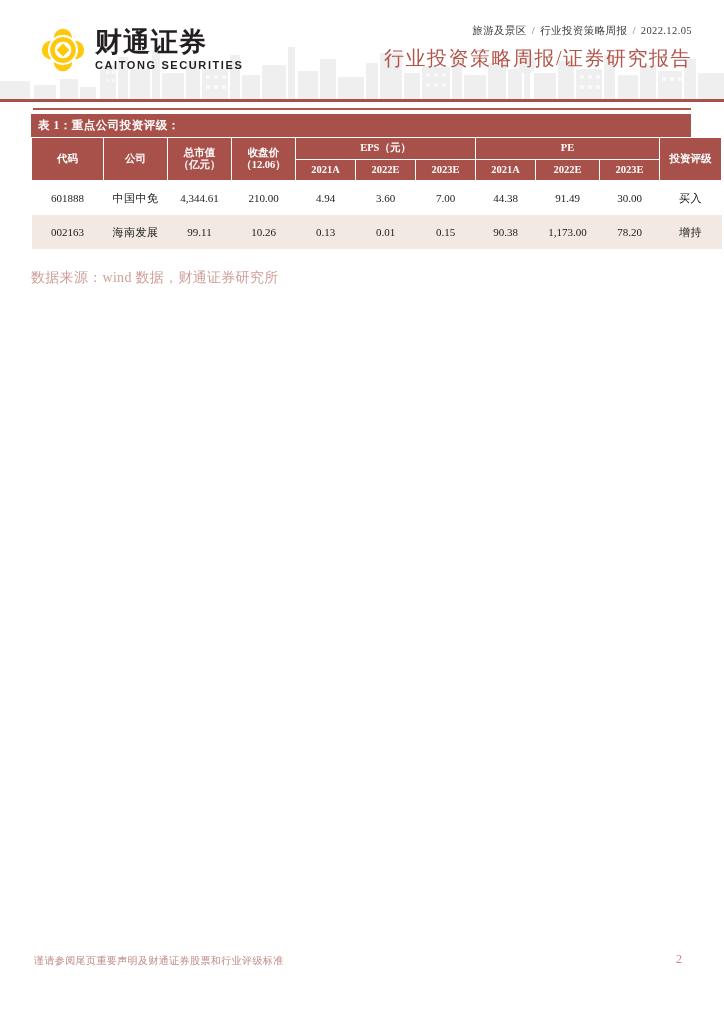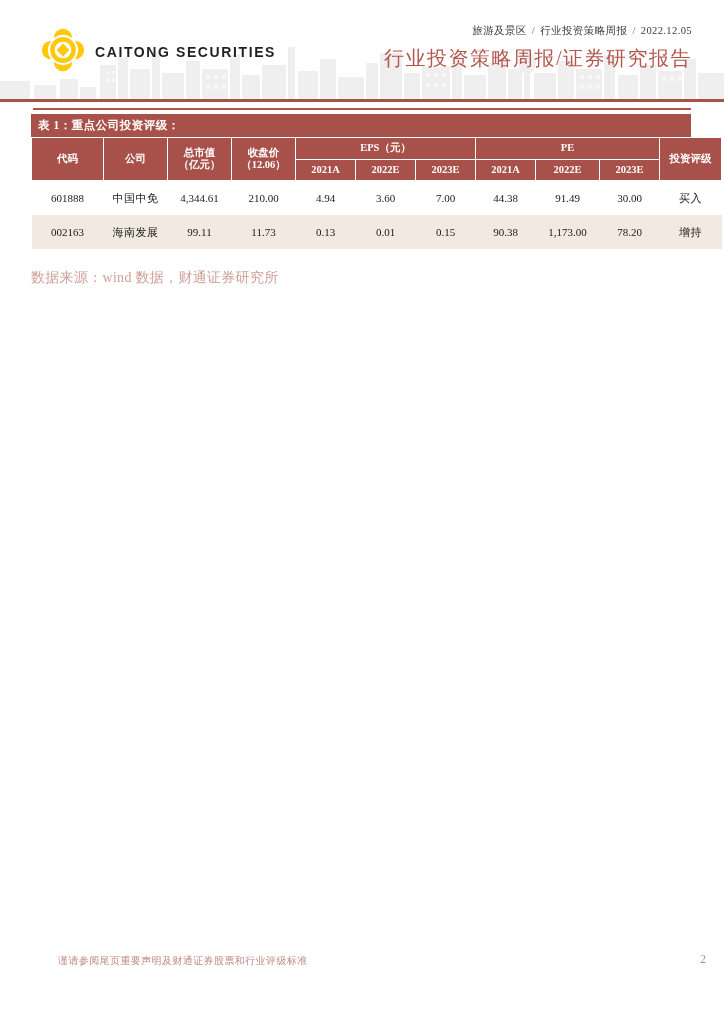--- a/index.html
+++ b/index.html
@@ -42,21 +42,21 @@
   #logo-cn {
     font-family: "Liberation Sans", sans-serif;
     font-weight: 700;
     font-size: 27px;
     letter-spacing: 1px;
     color: #231f20;
   }
   #logo-en {
     font-family: "Liberation Sans", sans-serif;
     font-weight: 600;
-    font-size: 14px;
+    font-size: 11px;
     letter-spacing: 1.6px;
     color: #231f20;
     margin-top: 4px;
   }
 
   #header-meta {
     position: absolute;
     right: 32px; top: 24px;
     text-align: right;
     font-size: 10.5px;
@@ -134,21 +134,21 @@
   .src-note {
     margin-top: 20px;
     font-size: 14px;
     color: #cf9f99;
     letter-spacing: 0.3px;
   }
 
   
   #page-footer {
     position: absolute;
-    left: 49px; bottom: 0;
+    left: 25px; bottom: 0;
     width: 660px;
     height: 96px;
   }
   #footer-note {
     position: absolute;
     left: 9px; top: 26px;
     font-size: 10px;
     color: #c08a84;
     letter-spacing: 0.4px;
   }
@@ -238,20 +238,21 @@
       <g fill="#FFC80A">
         <path d="M50 4 A20 20 0 0 1 70 24 A34 34 0 0 0 50 17 A34 34 0 0 0 30 24 A20 20 0 0 1 50 4 Z"></path>
         <path d="M96 50 A20 20 0 0 1 76 70 A34 34 0 0 0 83 50 A34 34 0 0 0 76 30 A20 20 0 0 1 96 50 Z"></path>
         <path d="M50 96 A20 20 0 0 1 30 76 A34 34 0 0 0 50 83 A34 34 0 0 0 70 76 A20 20 0 0 1 50 96 Z"></path>
         <path d="M4 50 A20 20 0 0 1 24 30 A34 34 0 0 0 17 50 A34 34 0 0 0 24 70 A20 20 0 0 1 4 50 Z"></path>
         <path d="M50 22 A28 28 0 1 1 49.9 22 Z M50 32 A18 18 0 1 0 50.1 32 Z"></path>
         <path d="M50 36 L64 50 L50 64 L36 50 Z"></path>
       </g>
     </svg>
     <div id="logo-wordmark">
+      <div id="logo-cn">财通证券</div>
       <div id="logo-en">CAITONG SECURITIES</div>
     </div>
   </div>
 
   <div id="header-meta">
     <span>旅游及景区</span>
     <span class="sep">/</span>
     <span>行业投资策略周报</span>
     <span class="sep">/</span>
     <span>2022.12.05</span>
@@ -317,21 +318,21 @@
         <td>7.00</td>
         <td>44.38</td>
         <td>91.49</td>
         <td>30.00</td>
         <td class="cn">买入</td>
       </tr>
       <tr class="alt">
         <td>002163</td>
         <td class="cn">海南发展</td>
         <td>99.11</td>
-        <td>11.73</td>
+        <td>10.26</td>
         <td>0.13</td>
         <td>0.01</td>
         <td>0.15</td>
         <td>90.38</td>
         <td>1,173.00</td>
         <td>78.20</td>
         <td class="cn">增持</td>
       </tr>
     </tbody>
   </table>

